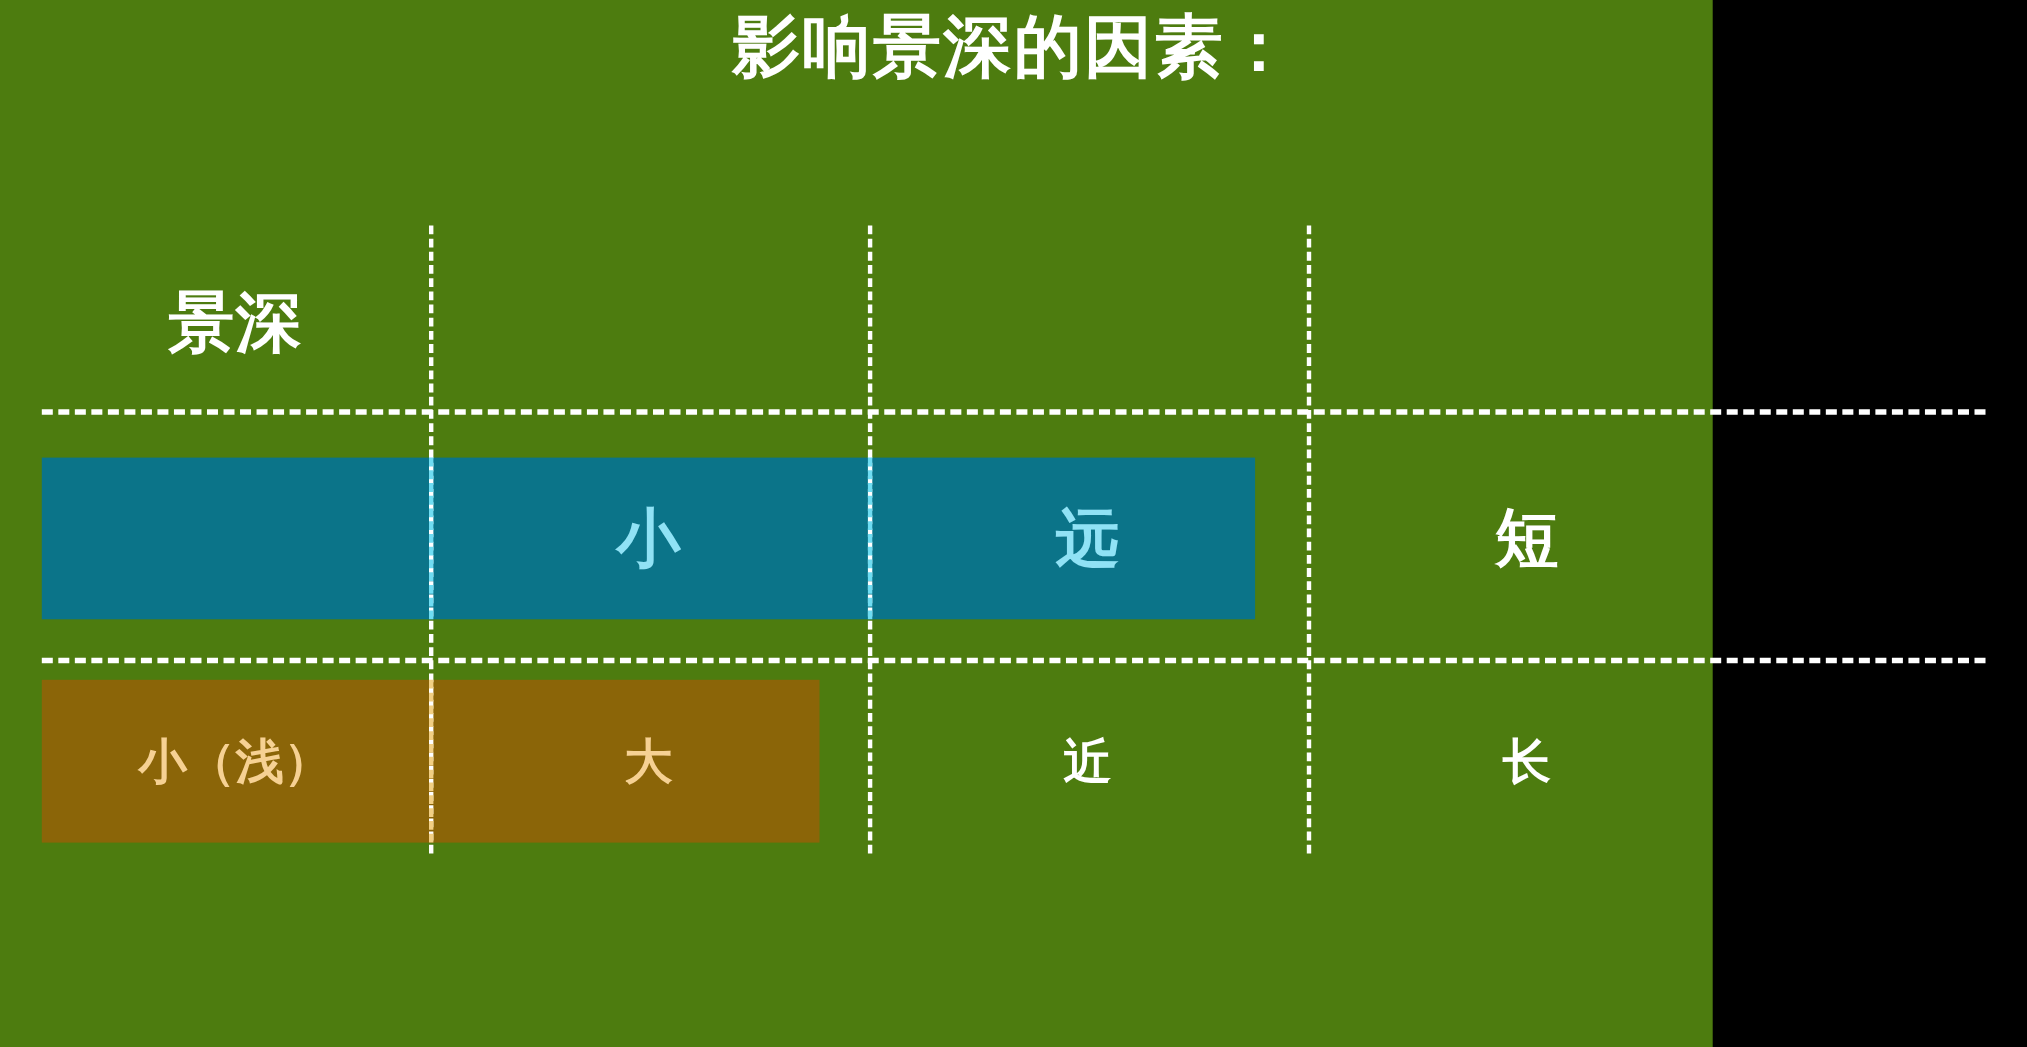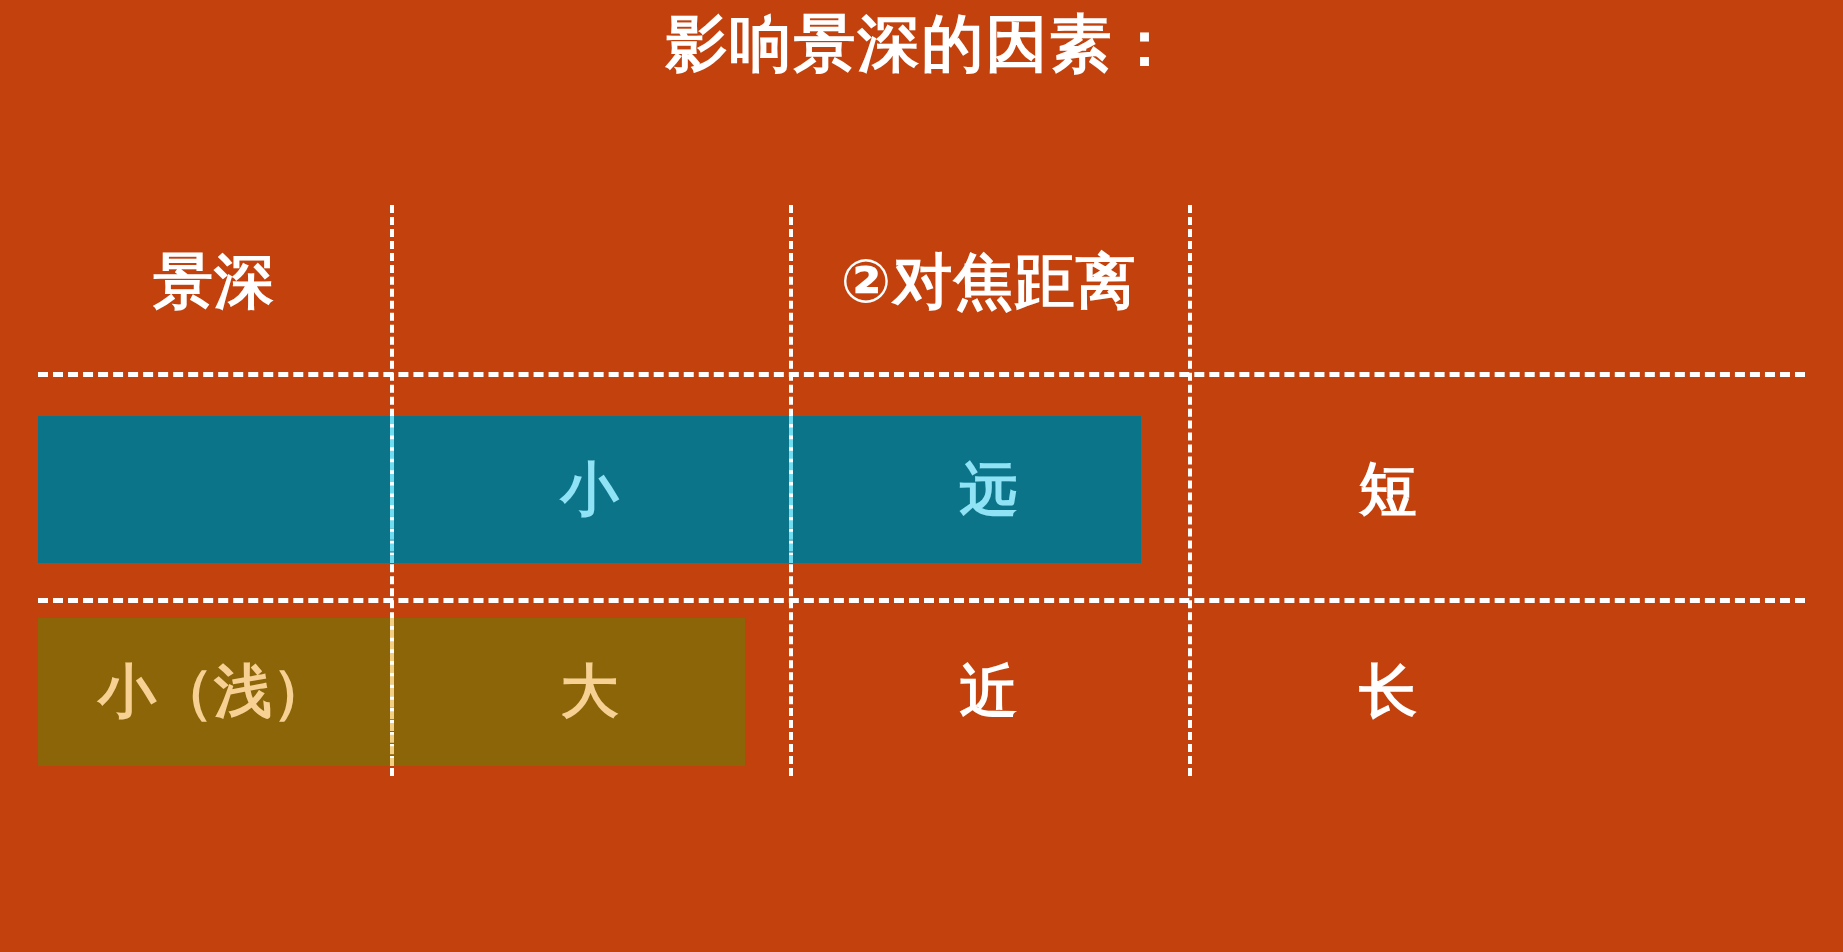--- a/index.html
+++ b/index.html
@@ -10,23 +10,23 @@
   }
   body {
     width: 1843px;
     height: 952px;
     overflow: hidden;
     font-family: "Liberation Sans", "DejaVu Sans", sans-serif;
   }
 
   #stage {
     position: relative;
-    width: 1843px;
+    width: 1557px;
     height: 952px;
-    background: #c2410c;
+    background: #4d7c0f;
   }
 
   
   .title {
     position: absolute;
     left: 0;
     top: 8px;
     width: 1843px;
     text-align: center;
     color: #ffffff;
@@ -90,36 +90,36 @@
   .cell {
     position: absolute;
     display: flex;
     align-items: center;
     justify-content: center;
     z-index: 5;
     white-space: nowrap;
     font-weight: 700;
   }
   .hdr {
-    top: 232px;
+    top: 244px;
     height: 100px;
     color: #ffffff;
     font-size: 60px;
     letter-spacing: 1px;
   }
   .row1 {
     top: 430px;
     height: 120px;
     font-size: 58px;
     color: #ffffff;
   }
   .row2 {
     top: 632px;
     height: 120px;
-    font-size: 58px;
+    font-size: 44px;
     color: #ffffff;
   }
   .on-teal { color: #90e2f5; }
   .on-gold { color: #f6d193; }
 
   .col0 { left: 38px;   width: 352px; }
   .col1 { left: 390px;  width: 399px; }
   .col2 { left: 789px;  width: 399px; }
   .col3 { left: 1188px; width: 400px; }
 
@@ -142,21 +142,20 @@
 
   <div class="vrule-seg" style="left:390px; top:416px; height:147px;"></div>
   <div class="vrule-seg" style="left:789px; top:416px; height:147px;"></div>
 
   <div class="vrule-seg gold" style="left:390px; top:618px; height:148px;"></div>
 
   <div class="hrule" style="top:372px;"></div>
   <div class="hrule" style="top:598px;"></div>
 
   <div class="cell hdr col0">景深</div>
-  <div class="cell hdr col2">②对焦距离</div>
 
   <div class="cell row1 col1 on-teal">小</div>
   <div class="cell row1 col2 on-teal">远</div>
   <div class="cell row1 col3">短</div>
 
   <div class="cell row2 col0 on-gold">小（浅）</div>
   <div class="cell row2 col1 on-gold">大</div>
   <div class="cell row2 col2">近</div>
   <div class="cell row2 col3">长</div>
 

